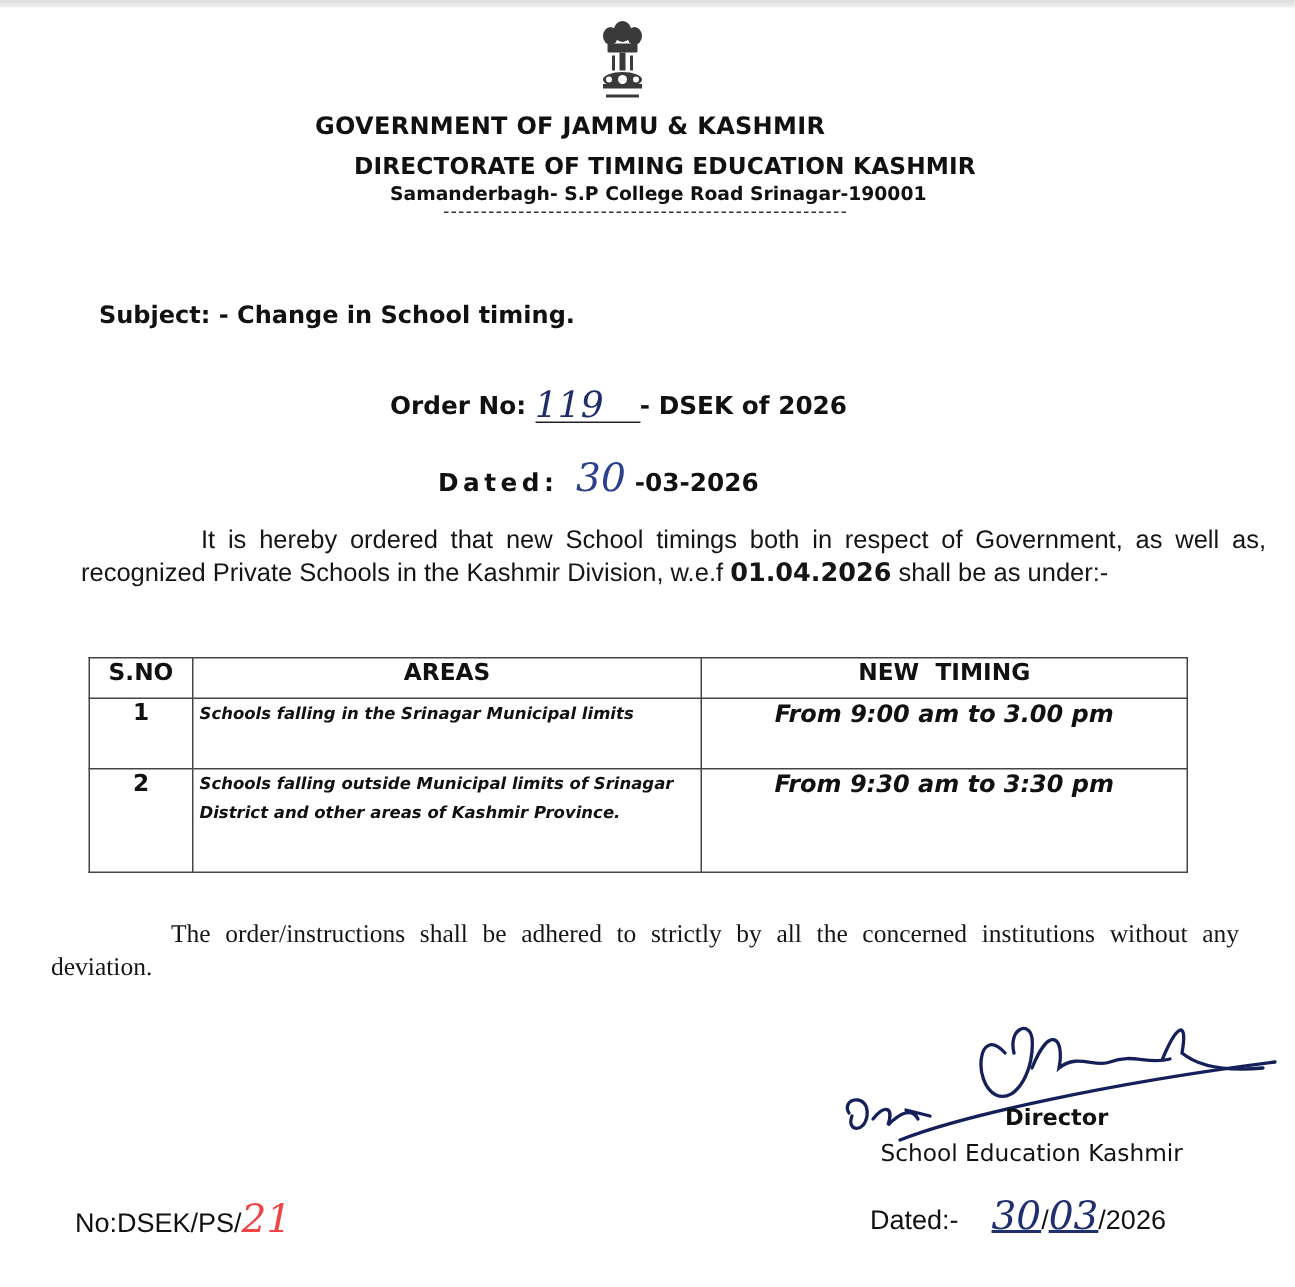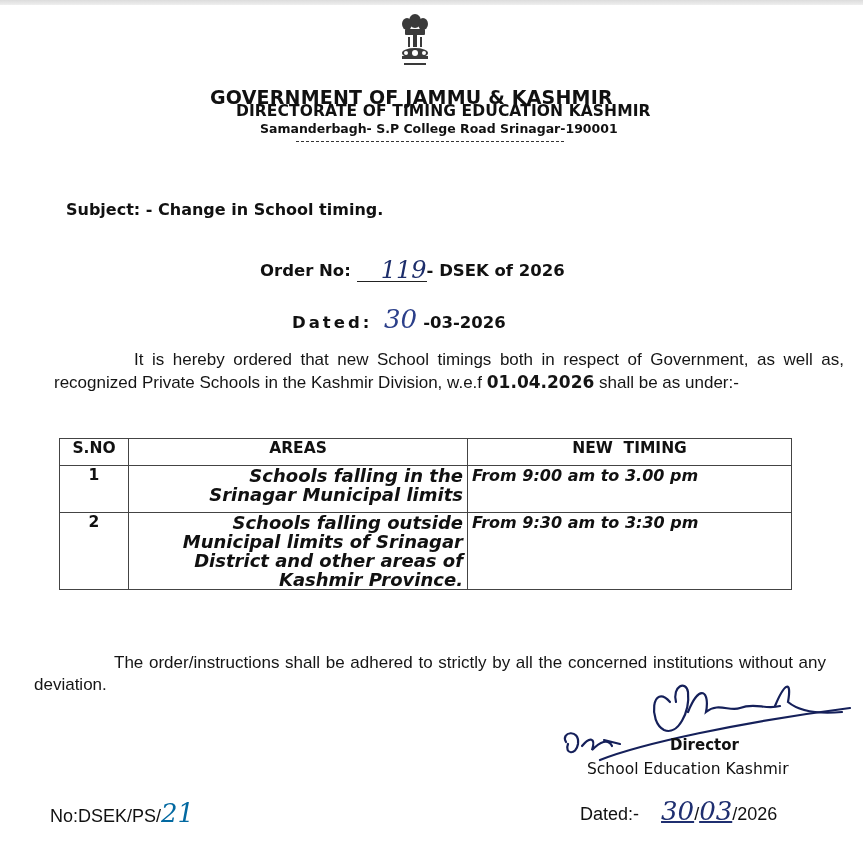--- a/index.html
+++ b/index.html
@@ -6,64 +6,64 @@
   body {
     width:863px; height:858px; overflow:hidden; position:relative;
     background:#ffffff;
     font-family:"DejaVu Sans", sans-serif; color:#111;
   }
   .topbar { position:absolute; left:0; top:0; width:863px; height:5px;
     background:linear-gradient(#dcdcdc,#efefef); }
   .emblem { position:absolute; left:396px; top:12px; width:38px; height:58px; }
   .emblem svg { width:100%; height:100%; }
   .gov { position:absolute; left:210px; top:74px; width:460px;
-    font-family:"DejaVu Sans", sans-serif; font-weight:bold; font-size:19px;
-    letter-spacing:0.2px; white-space:nowrap;margin-top:12px; }
+    font-family:"DejaVu Sans", sans-serif; font-weight:bold; font-size:16px;
+    letter-spacing:0.2px; white-space:nowrap; }
   .dir { position:absolute; left:236px; top:102px; font-weight:bold; font-size:15.5px;
     white-space:nowrap; letter-spacing:0.1px; }
   .addr { position:absolute; left:260px; top:121px; font-weight:bold; font-size:12.5px;
     white-space:nowrap; }
   .rule { position:absolute; left:296px; top:141px; width:268px; border-top:1px dashed #333; }
 
   .subject { position:absolute; left:42px; top:200px; font-weight:bold; font-size:16px; white-space:nowrap;margin-left:24px; }
   .order { position:absolute; left:260px; top:257px; font-weight:bold; font-size:16.5px; white-space:nowrap; }
   .order .hw { display:inline-block; width:70px; border-bottom:1.5px solid #222;
     font-family:"DejaVu Serif", serif; font-style:italic; font-weight:normal;
-    color:#1d2e6b; font-size:24px; text-align:right; line-height:22px; position:relative; top:2px; }
+    color:#1d2e6b; font-size:24px; text-align:left; line-height:22px; position:relative; top:2px; }
   .dated { position:absolute; left:292px; top:304px; font-weight:bold; font-size:16.5px; white-space:nowrap; }
   .dated .spaced { letter-spacing:3px; }
   .dated .hw { font-family:"DejaVu Serif", serif; font-style:italic; font-weight:normal;
     color:#2b3f8a; font-size:26px; margin:0 6px; }
 
   .para { position:absolute; font-family:"Liberation Sans", sans-serif; font-size:17px;
     line-height:22px; color:#151515; }
   .p1 { left:38px; top:349px; width:790px; text-align:justify;margin-left:16px; }
   .indent { display:inline-block; width:80px; }
   .p1 b { font-family:"DejaVu Sans", sans-serif; }
 
   table.timing { position:absolute; left:59px; top:438px; width:733px;
     border-collapse:collapse; border:1.5px solid #333;padding-left:32px; }
   table.timing th, table.timing td { border:1.3px solid #444; padding:0 4px; vertical-align:top; }
   table.timing th { font-weight:bold; font-size:15.5px; height:26px; text-align:center; }
   th.sno { text-align:left; width:60px; }
   th.areas { width:330px; }
   td.num { text-align:center; font-weight:bold; font-size:15.5px; padding-top:3px; }
-  td.area { text-align:right; font-weight:bold; font-style:italic; font-size:18px; line-height:19px; padding-top:3px; padding-bottom:2px; }
-  td.time { font-weight:bold; font-style:italic; font-size:16px; padding-top:3px; }
+  td.area { text-align:left; font-weight:bold; font-style:italic; font-size:11px; line-height:19px; padding-top:3px; padding-bottom:2px; }
+  td.time { text-align:center; font-weight:bold; font-style:italic; font-size:16px; padding-top:3px; }
   tr.r1 td { height:46px; }
   tr.r2 td { height:68px; }
 
-  .p2 { left:34px; top:652px; width:792px; text-align:justify; }
+  .p2 { left:34px; top:612px; width:792px; text-align:justify;font-family:Liberation Serif, serif; }
 
   .sign { position:absolute; left:560px; top:672px; width:300px; height:90px; }
   .director { position:absolute; left:670px; top:736px; font-weight:bold; font-size:15px; }
   .office { position:absolute; left:587px; top:760px; font-family:"DejaVu Sans", sans-serif; font-size:15.5px; white-space:nowrap; }
 
   .refno { position:absolute; left:50px; top:798px; font-family:"Liberation Sans", sans-serif; font-size:18px; white-space:nowrap; }
-  .refno .hw { font-family:"DejaVu Serif", serif; font-style:italic; color:#0369a1; font-size:26px; }
+  .refno .hw { font-family:"DejaVu Serif", serif; font-style:italic; color:#ef4444; font-size:26px; }
   .refdate { position:absolute; left:580px; top:796px; font-family:"Liberation Sans", sans-serif; font-size:18px; white-space:nowrap; }
   .refdate .hw { font-family:"DejaVu Serif", serif; font-style:italic; color:#1f2f70; font-size:26px; text-decoration:underline; text-decoration-thickness:1.5px; }
   .refdate .gap { display:inline-block; width:22px; }
 </style>
 </head>
 <body>
 
 <div class="topbar"></div>
 
 <div class="emblem">

